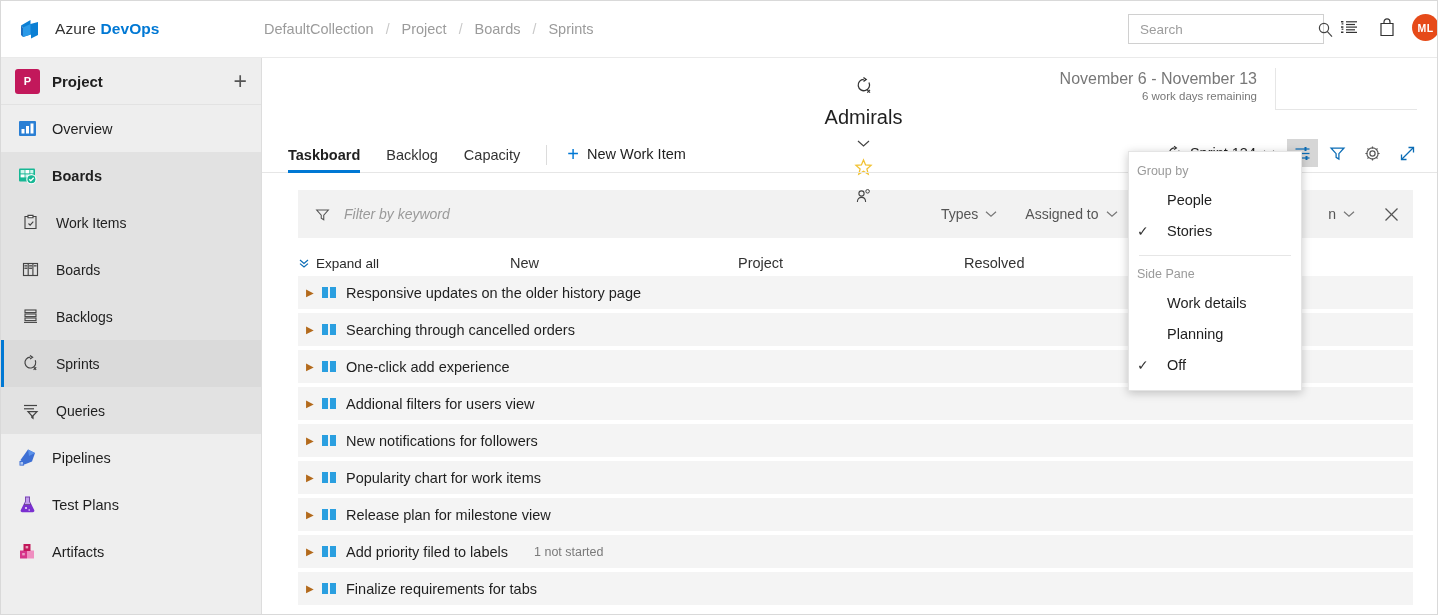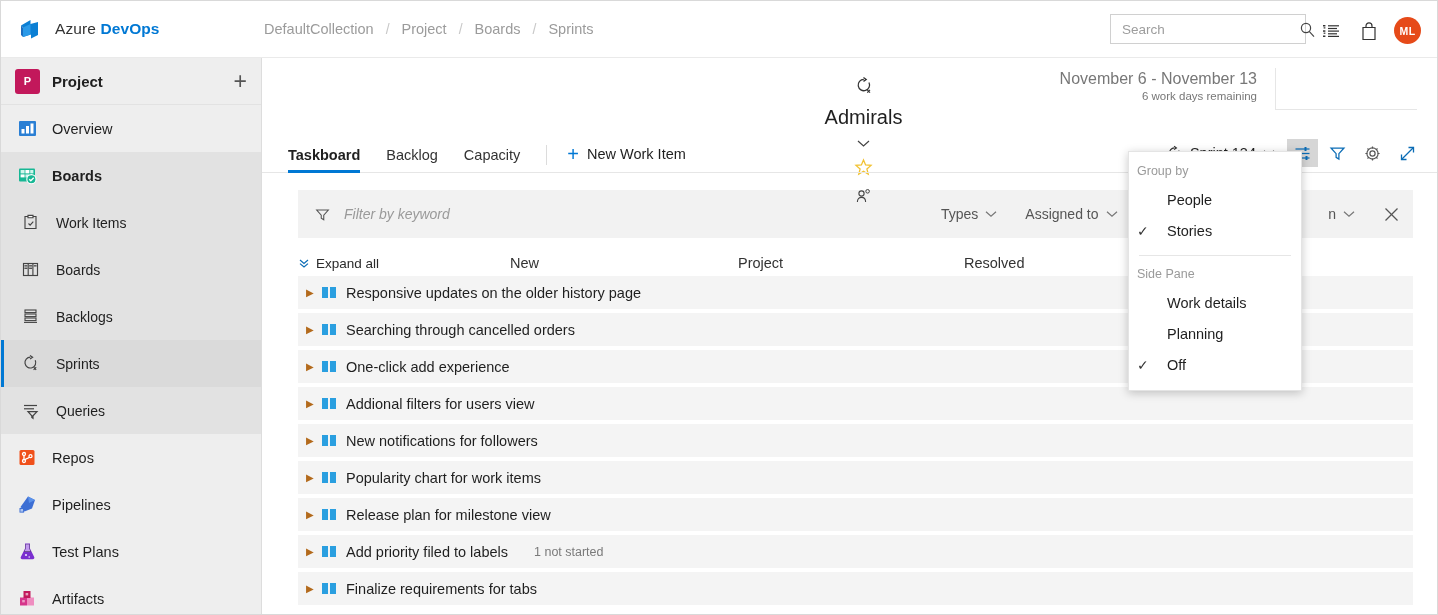--- a/index.html
+++ b/index.html
@@ -31,22 +31,21 @@
     margin-left: 10px; font-size: 15.5px; color: #333333; letter-spacing: .1px;
   }
   .brand-text b { color: #0078d4; font-weight: 700; }
   .brand-text span.light { font-weight: 400; }
 
   .crumbs { display: flex; align-items: center; gap: 12px; margin-left: 15px; }
   .crumb { font-size: 14.5px; color: #9b9b9b; }
   .crumb.sep { color: #c8c8c8; font-size: 14px; }
 
   .topright {
-    margin-left: auto; display: flex; align-items: flex-end; gap: 12px;
-    padding-right: 18px;
+    margin-left: auto; display: flex; align-items: flex-start; gap: 12px;
   }
   .search {
     width: 196px; height: 30px; border: 1px solid #d0d0d0; background: #fff;
     display: flex; align-items: center; padding: 0 8px 0 11px;
   }
   .search input {
     border: none; outline: none; flex: 1; font-size: 13.5px;
     color: #444; font-family: "Liberation Sans", sans-serif; background: transparent;
   }
   .search input::placeholder { color: #9d9d9d; }
@@ -351,35 +350,20 @@
             <svg width="19" height="19" viewBox="0 0 19 19">
               <line x1="3" y1="4.5" x2="16" y2="4.5" stroke="#444" stroke-width="1.2"></line>
               <line x1="3" y1="7.8" x2="13" y2="7.8" stroke="#444" stroke-width="1.2"></line>
               <path d="M7 10.6 h9 l-4 4.2 v2.6 l-1.2 -0.9 v-1.7 z" fill="none" stroke="#444" stroke-width="1.2"></path>
             </svg>
           </span>
           <span class="nlabel">Queries</span>
         </div>
       </div>
 
-      <div class="nav-item">
-        <span class="nic">
-          <svg width="21" height="21" viewBox="0 0 21 21">
-            <rect x="2.5" y="3" width="15" height="15" rx="1.5" fill="#f0501a"></rect>
-            <g stroke="#fff" stroke-width="1.3" fill="none">
-              <circle cx="7" cy="7" r="1.5"></circle>
-                <circle cx="7" cy="14" r="1.5"></circle>
-                <circle cx="13.5" cy="9.2" r="1.5"></circle>
-              <path d="M7 8.5 v4"></path>
-                <path d="M12.4 10.3 c-1.8 1.6 -3.6 1.3 -4.6 2.6"></path>
-            </g>
-          </svg>
-        </span>
-        <span class="nlabel">Repos</span>
-      </div>
 
       <div class="nav-item">
         <span class="nic">
           <svg width="21" height="21" viewBox="0 0 21 21">
             <path d="M11 2.5 L18 6 L15 14.5 L7.5 17.5 L3.5 13 Z" fill="#3d6fd4"></path>
             <path d="M11 2.5 L18 6 L12 9 Z" fill="#5b92ea"></path>
             <path d="M3.5 13 L7.5 17.5 L5 18.5 L3 16 Z" fill="#aec6f2"></path>
             <rect x="3" y="14.5" width="3.6" height="3.6" fill="none" stroke="#3d6fd4" stroke-width="1"></rect>
           </svg>
         </span>

